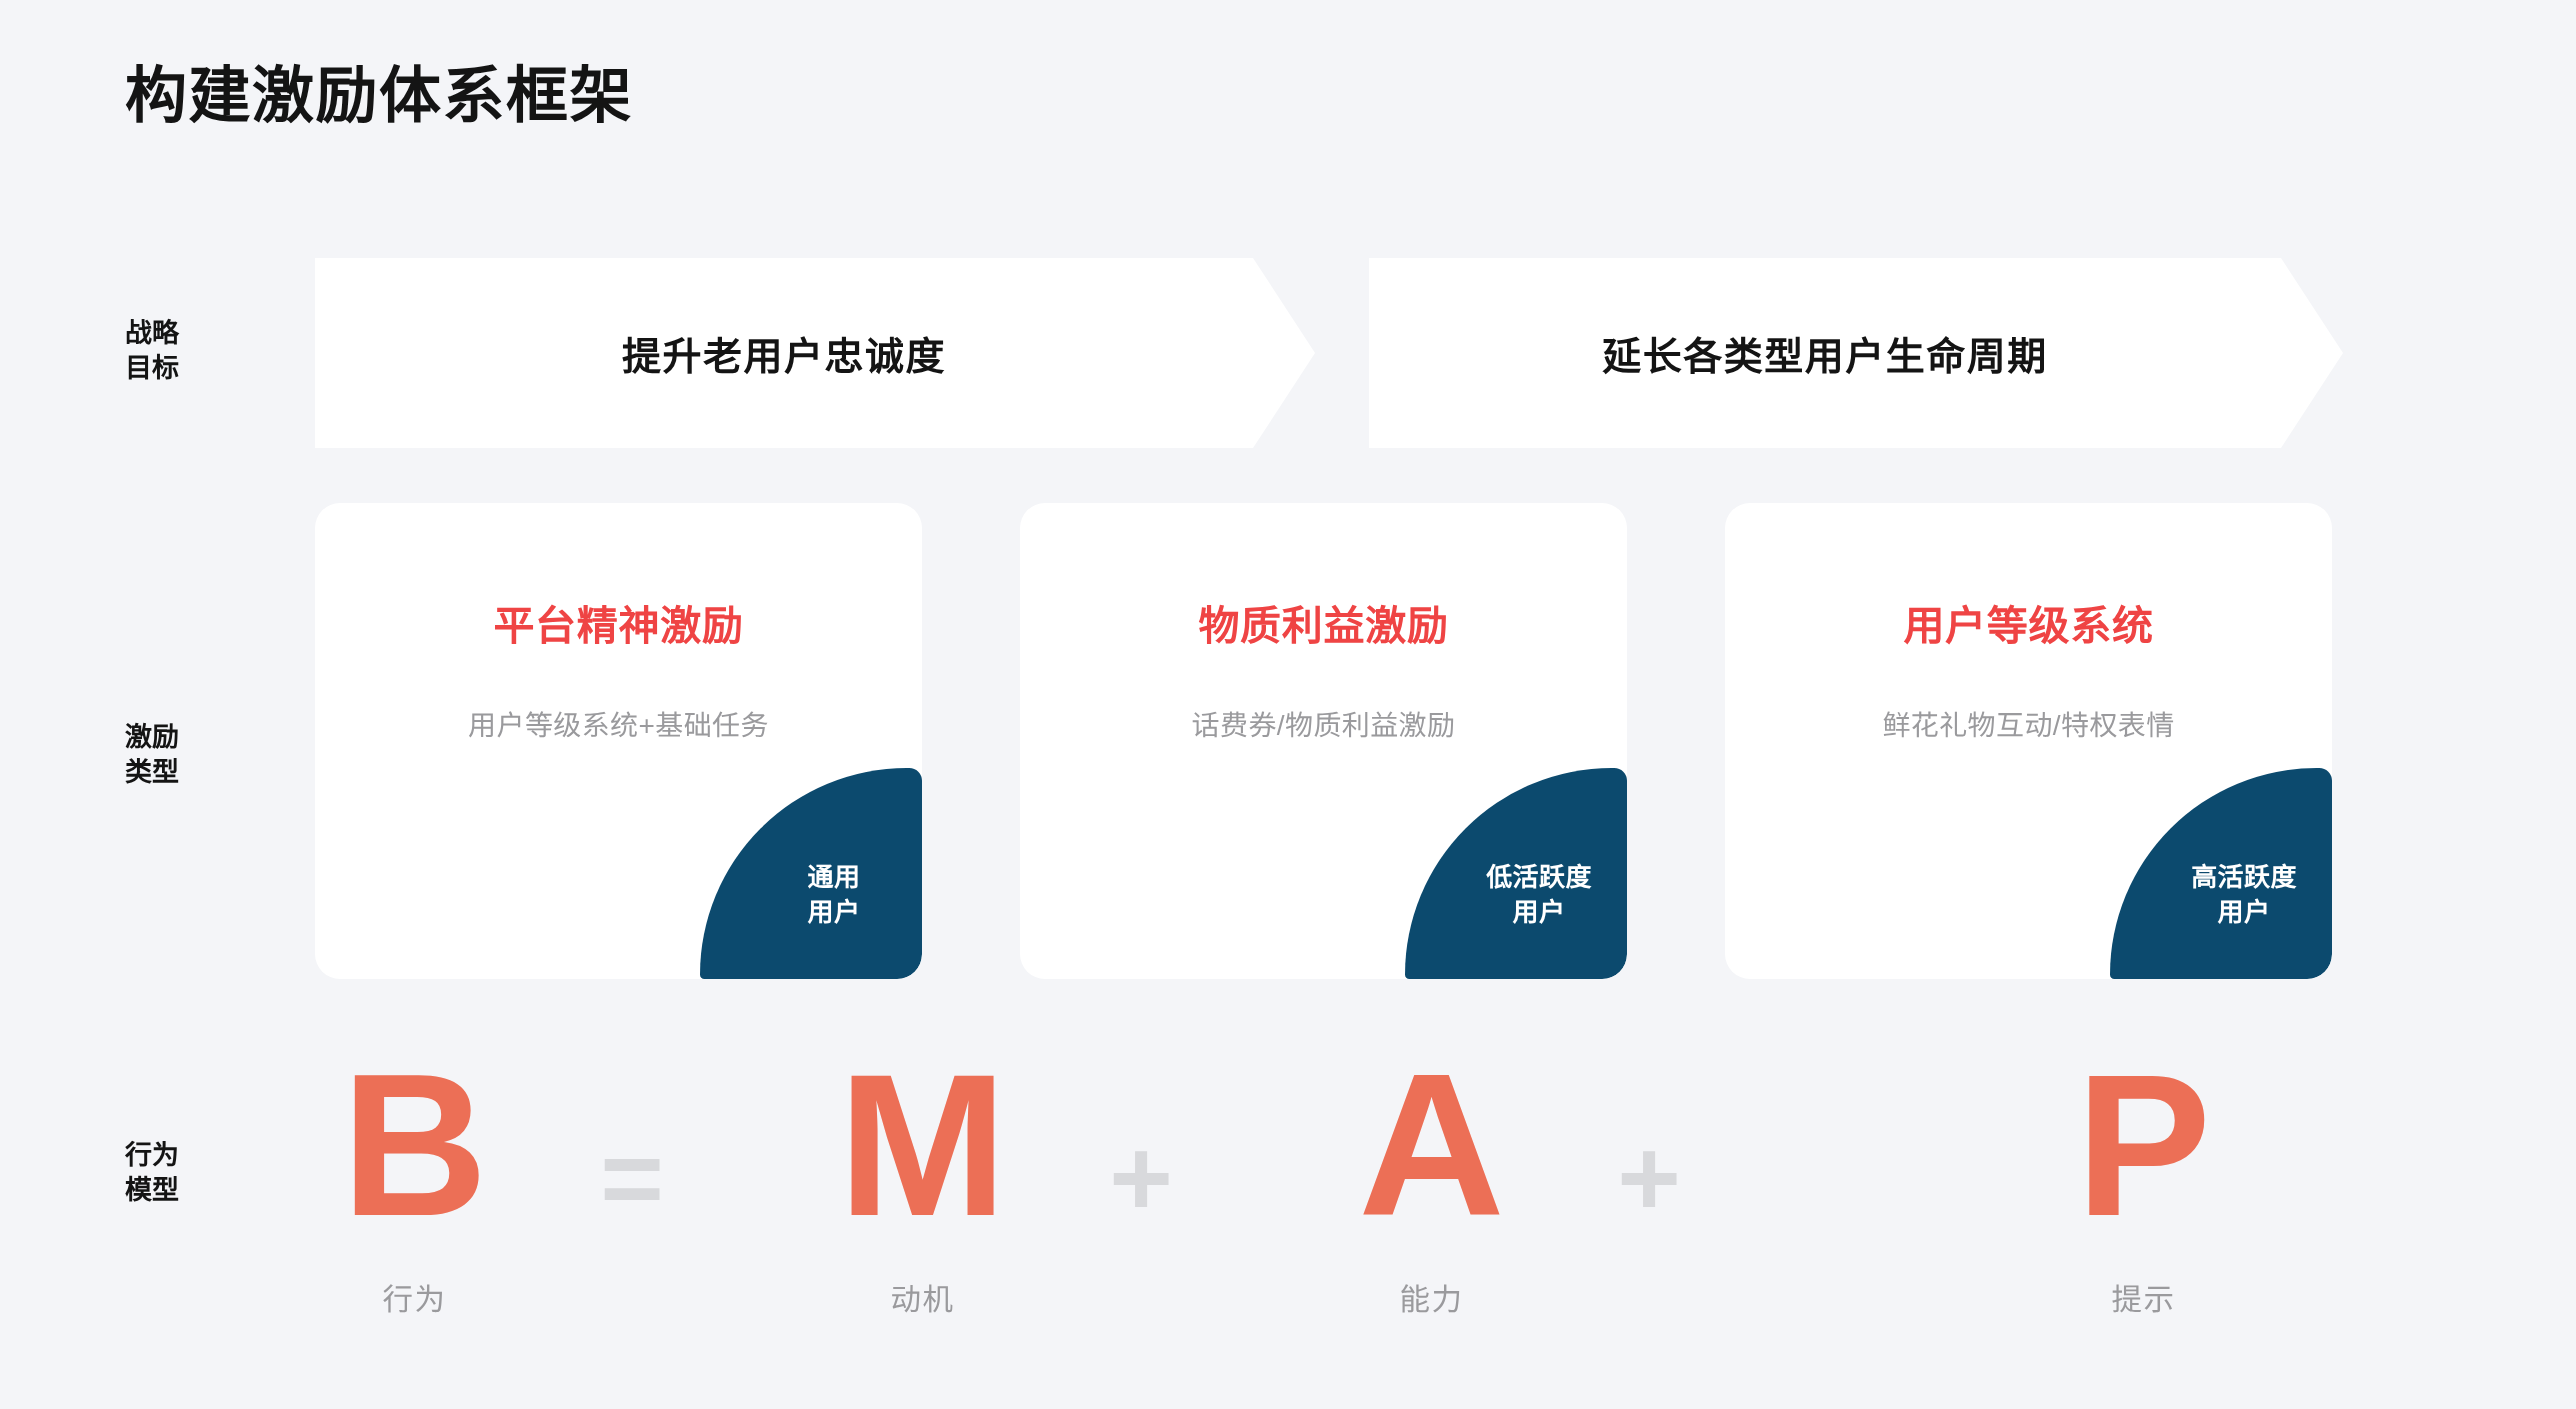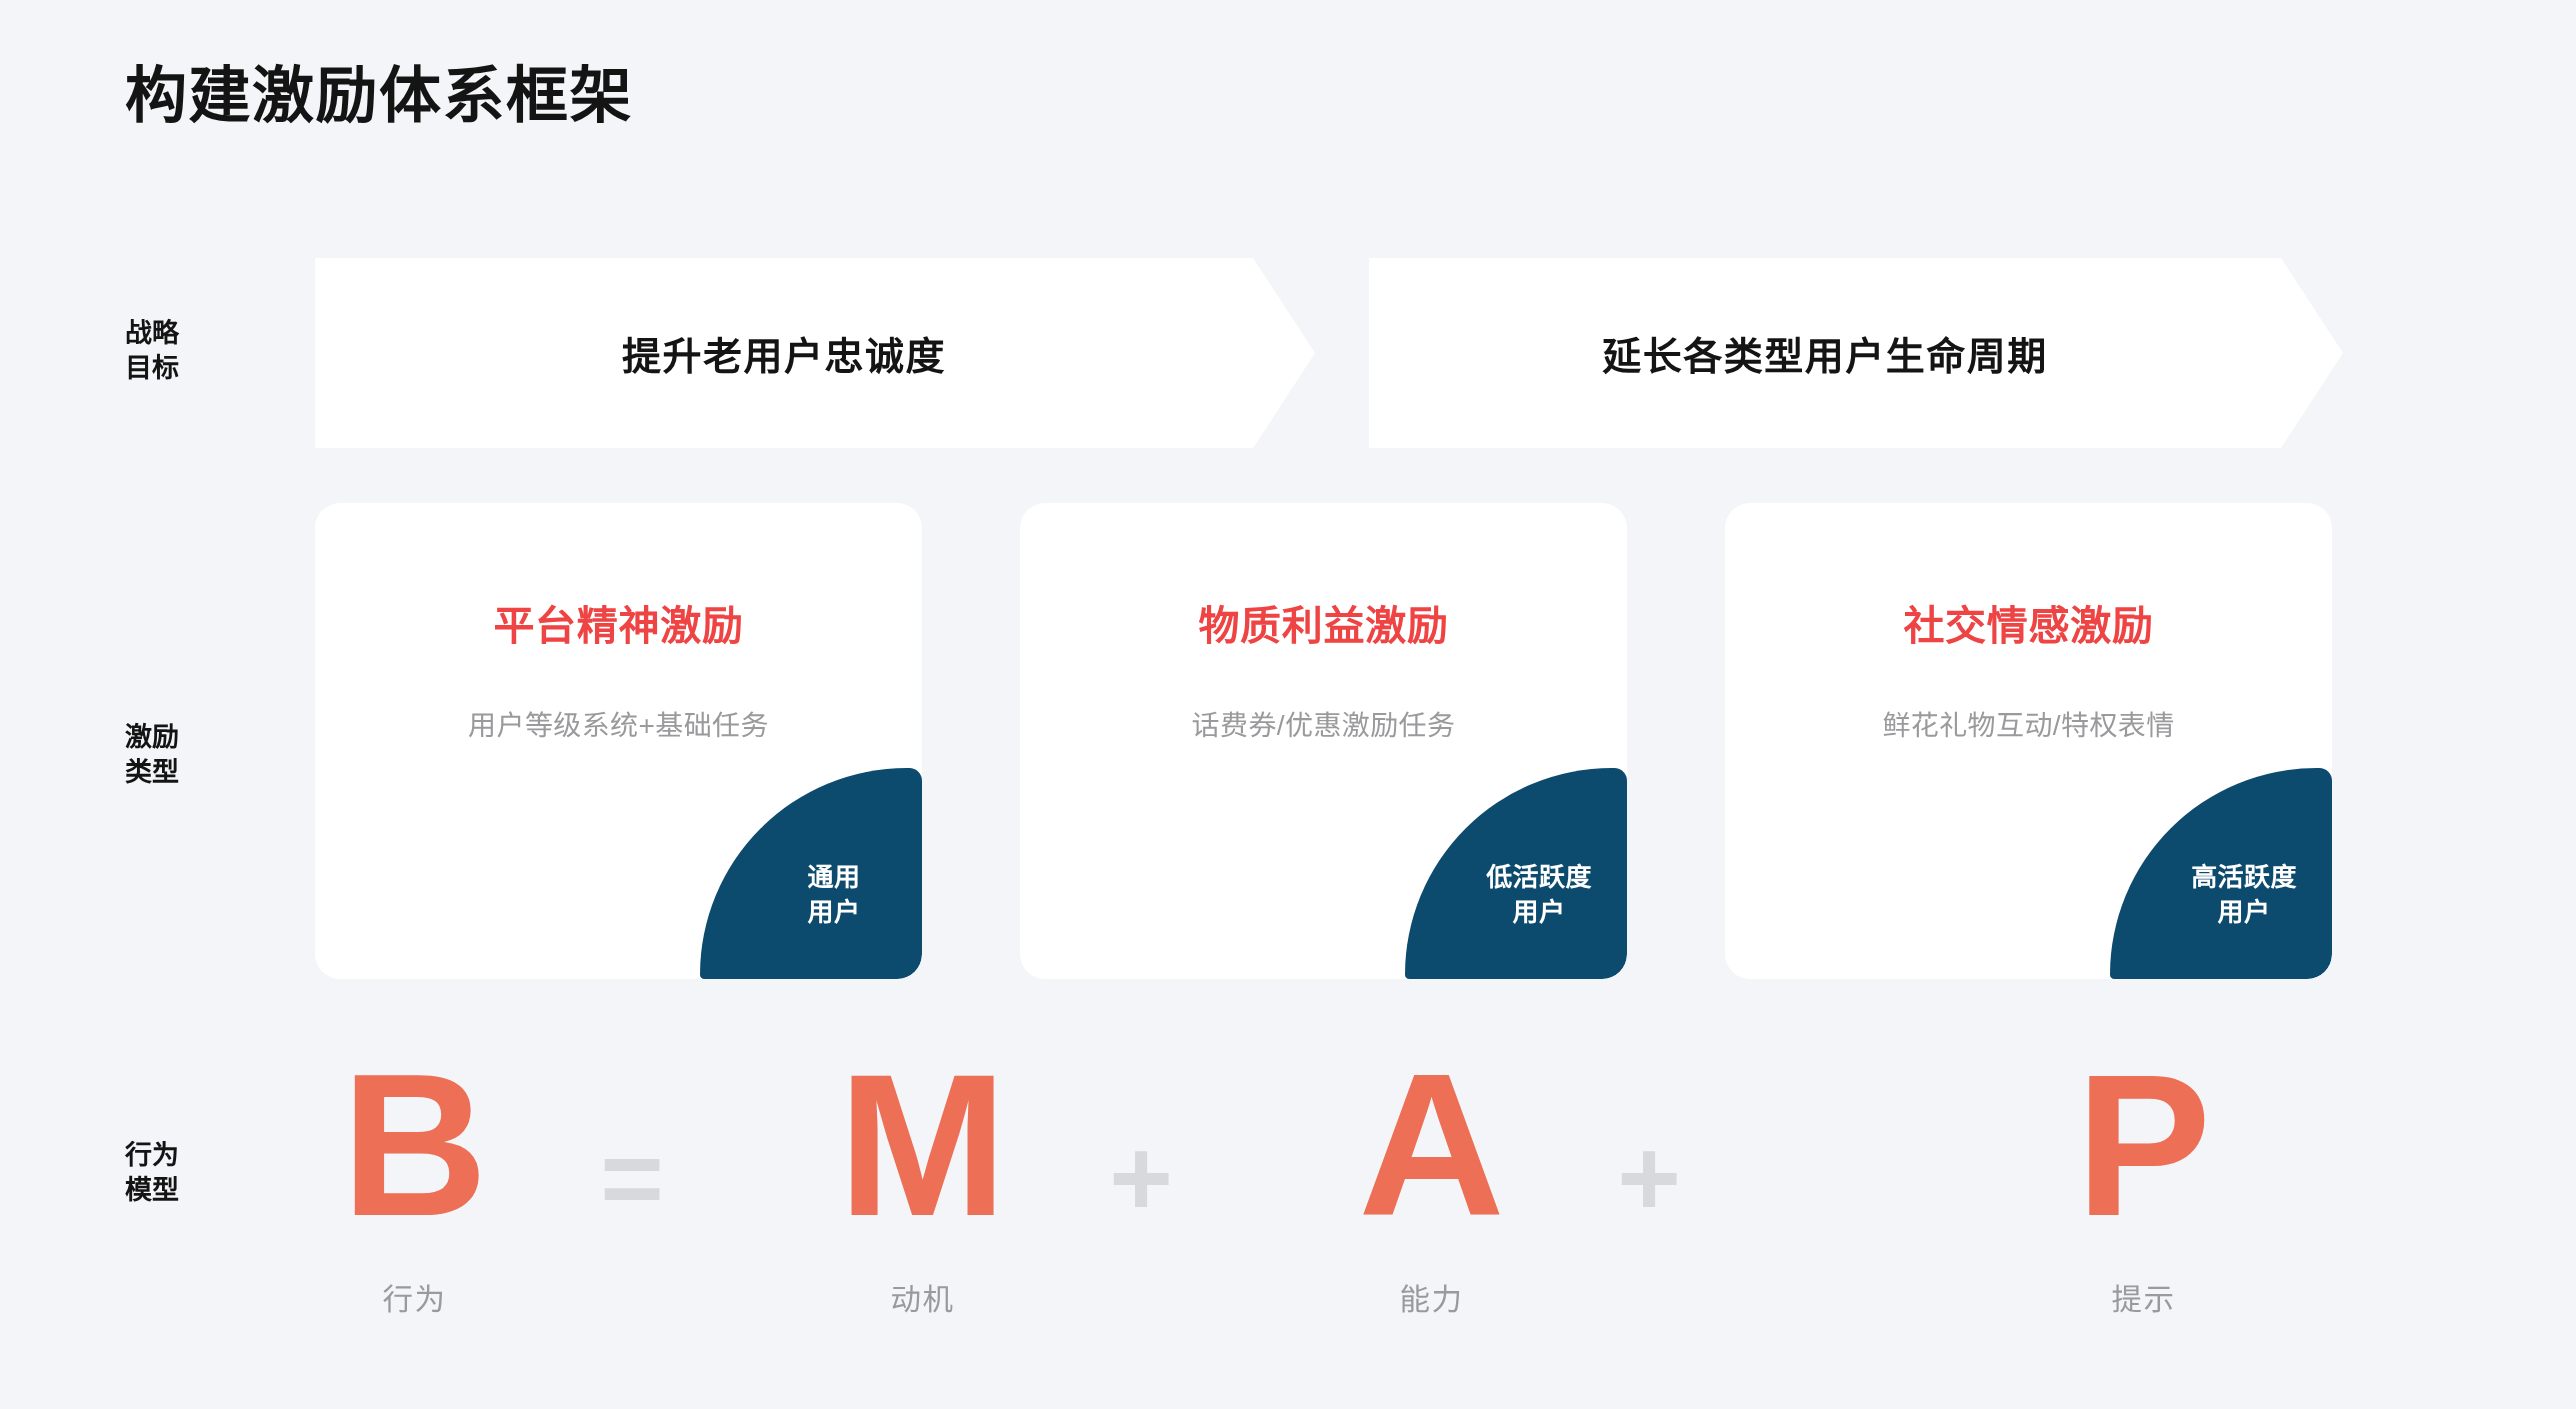--- a/index.html
+++ b/index.html
@@ -234,29 +234,29 @@
     <div class="card-title">平台精神激励</div>
     <div class="card-sub">用户等级系统+基础任务</div>
     <div class="card-badge">
       <span class="badge-text">通用
 用户</span>
     </div>
   </div>
 
   <div class="card c2">
     <div class="card-title">物质利益激励</div>
-    <div class="card-sub">话费券/优惠激励任务</div>
+    <div class="card-sub">话费券/物质利益激励</div>
     <div class="card-badge">
       <span class="badge-text">低活跃度
 用户</span>
     </div>
   </div>
 
   <div class="card c3">
-    <div class="card-title">社交情感激励</div>
+    <div class="card-title">用户等级系统</div>
     <div class="card-sub">鲜花礼物互动/特权表情</div>
     <div class="card-badge">
       <span class="badge-text">高活跃度
 用户</span>
     </div>
   </div>
 
 </div>
 
 <div class="row-label model">行为

